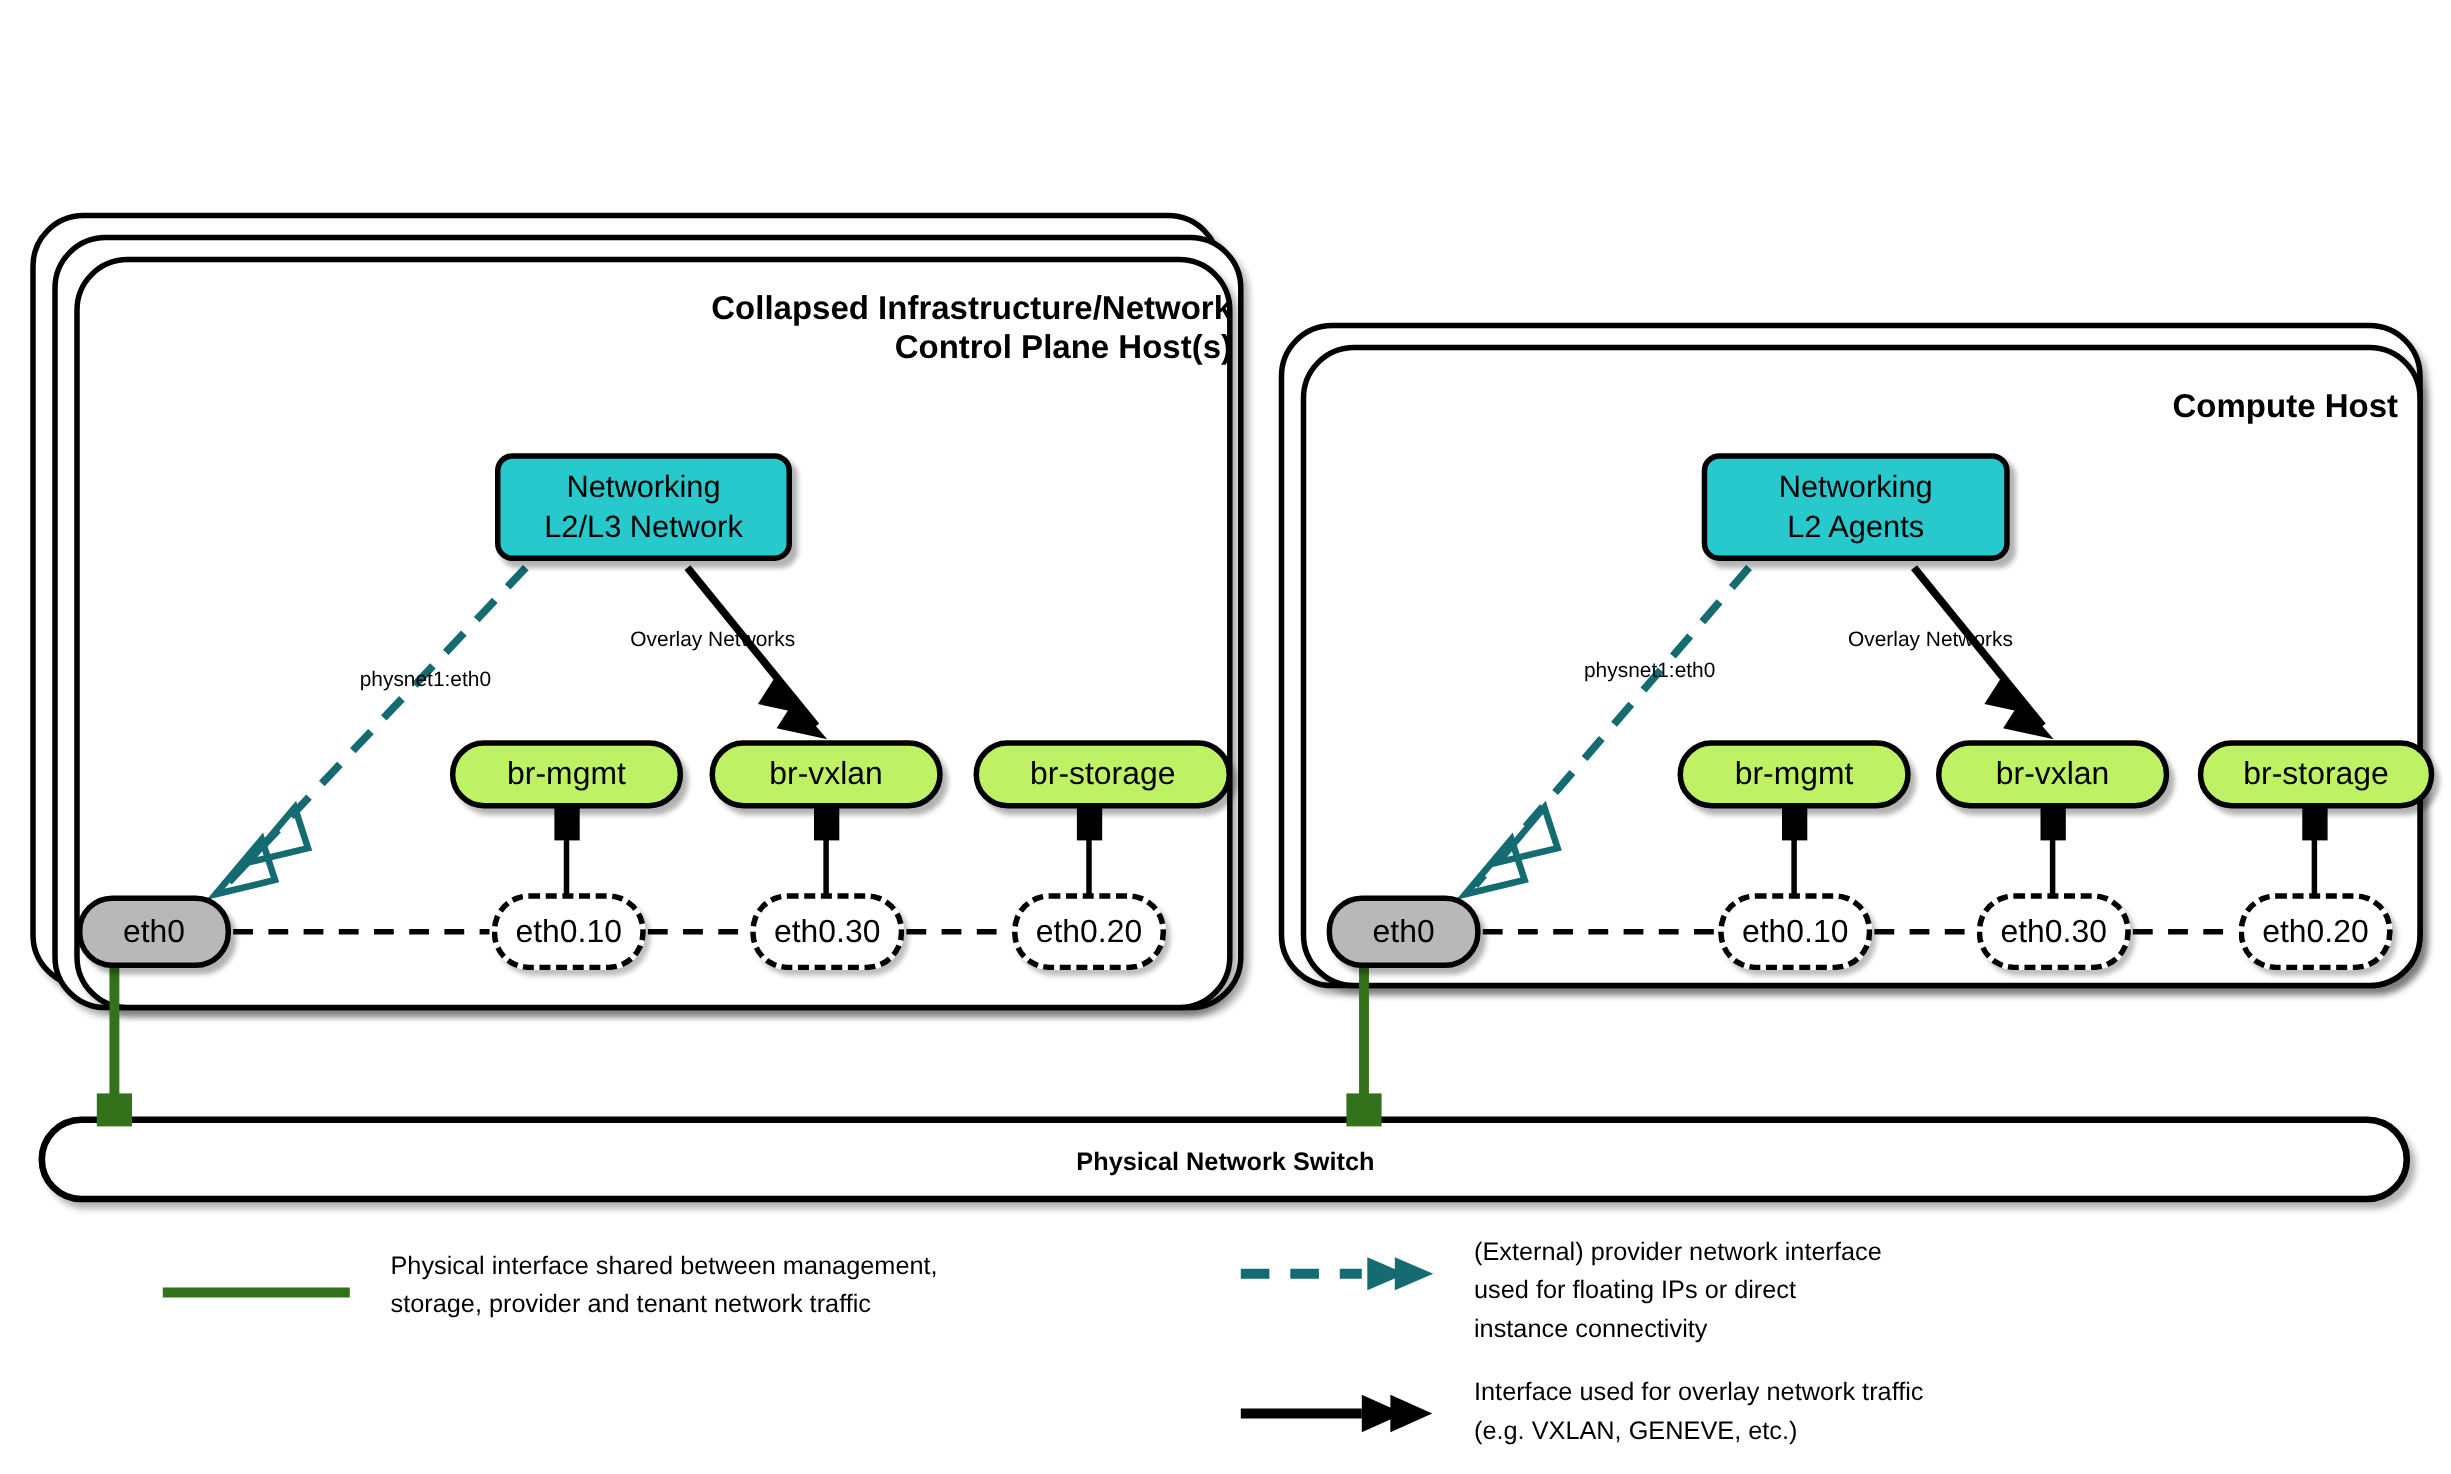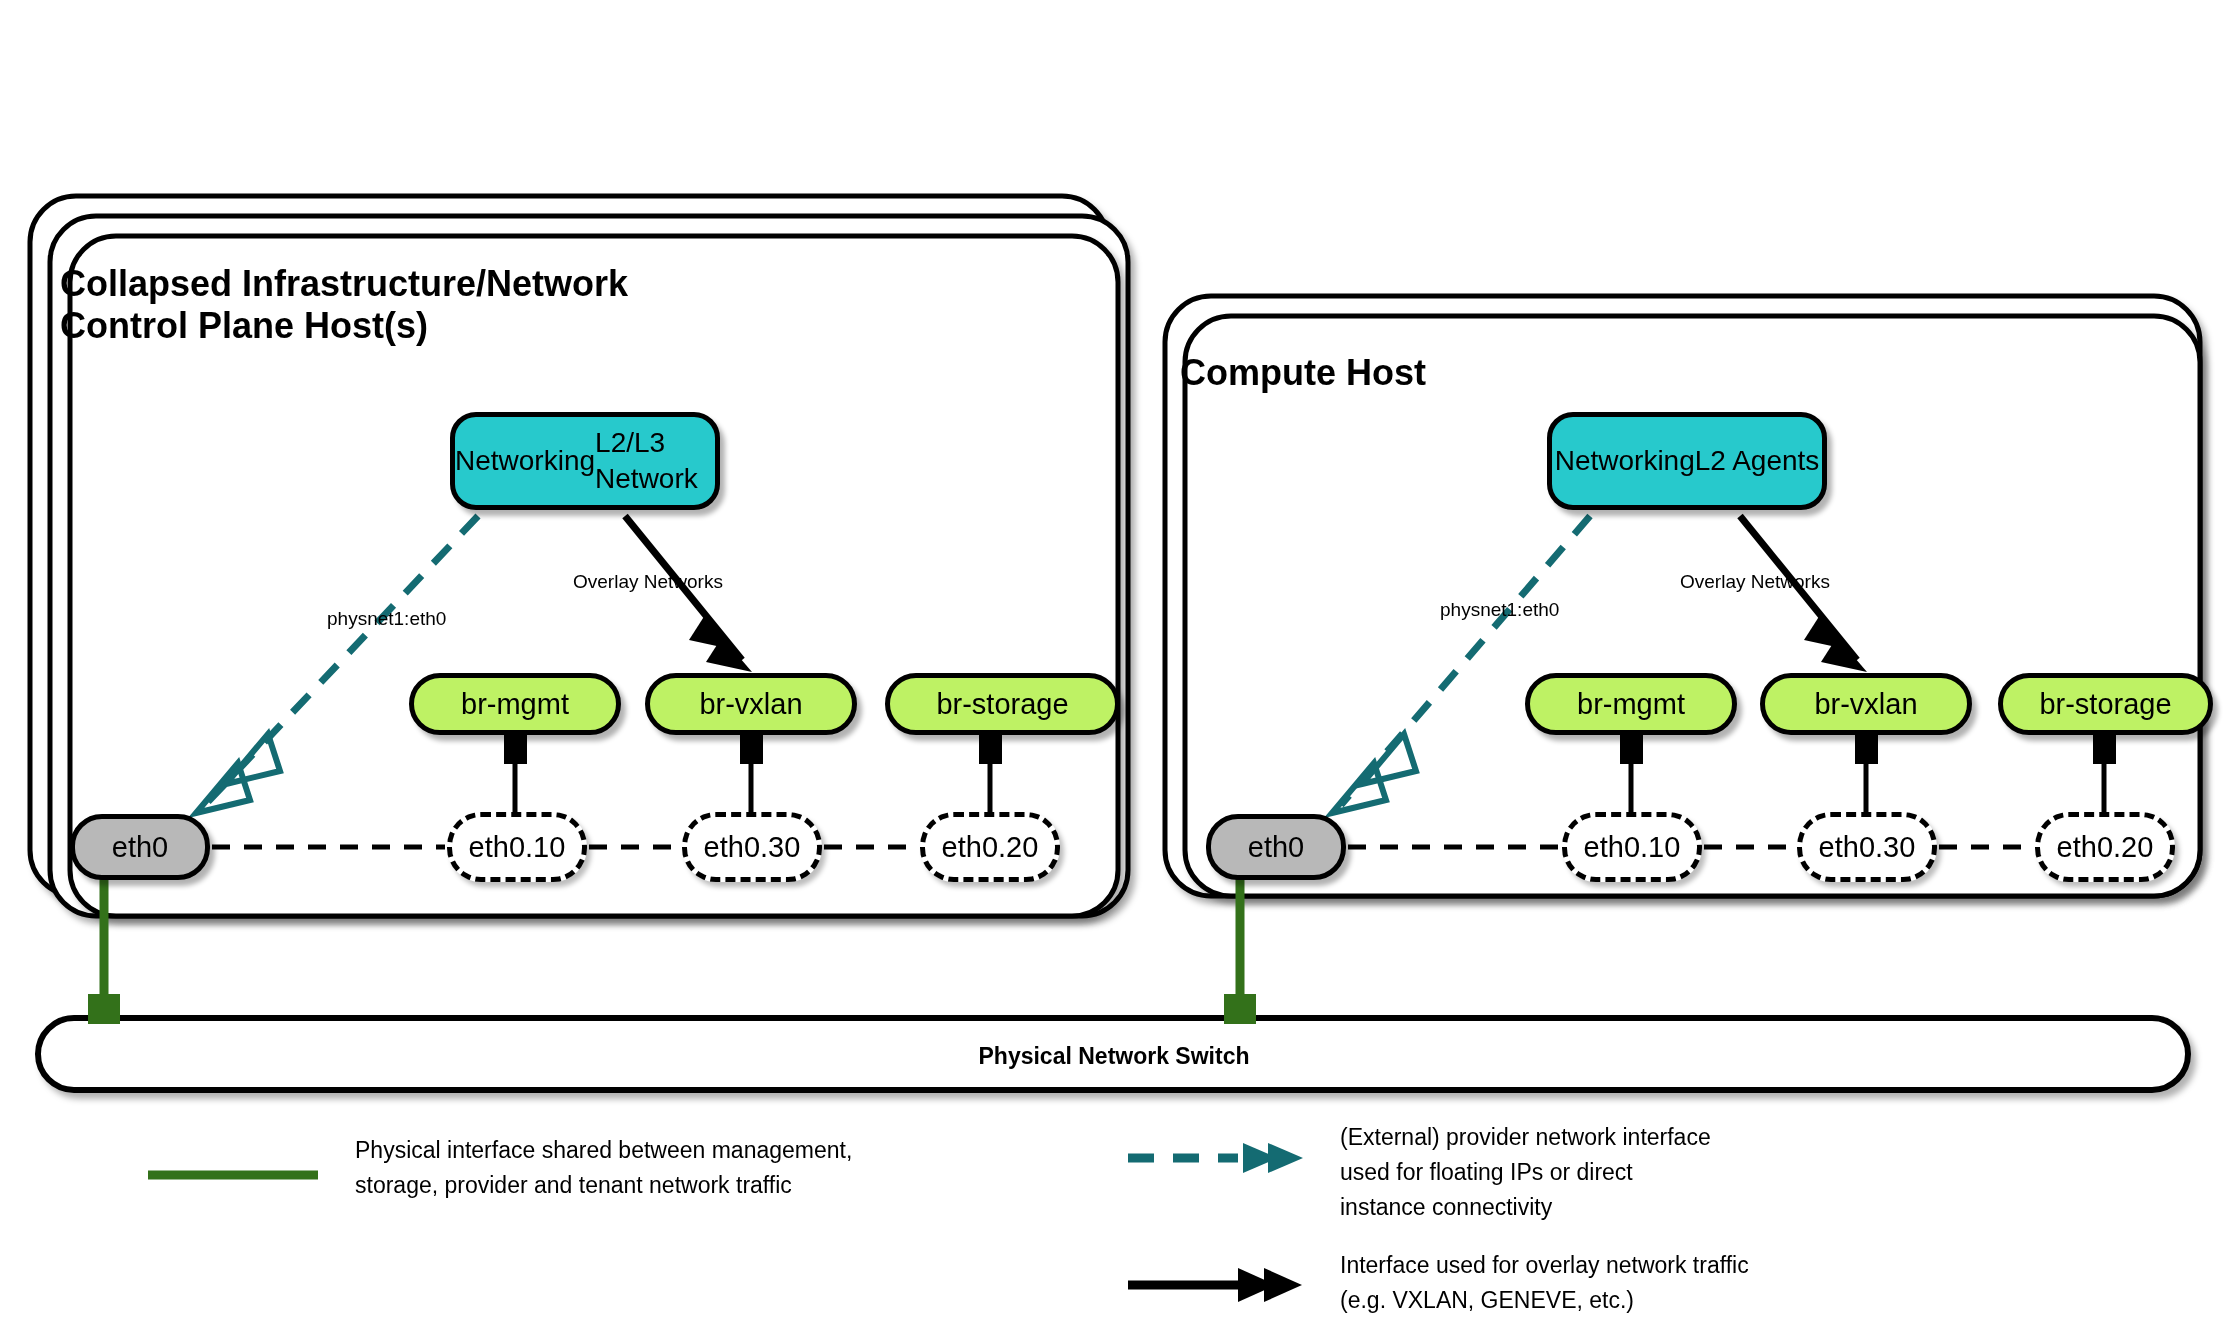--- a/index.html
+++ b/index.html
@@ -36,37 +36,37 @@
     left: 0; top: 34px;
     width: 2228px;
     text-align: center;
     font-size: 45px;
     font-weight: bold;
     letter-spacing: -0.2px;
   }
 
   
   .host-title {
-    font-size: 36px;
+    font-size: 30px;
     font-weight: bold;
-    text-align: left;
+    text-align: right;
     line-height: 1.18;
   }
   #host-title-0 { left: 60px;  top: 263px; width: 1060px; }
   #host-title-1 { left: 1180px; top: 352px; width: 1000px; }
 
   
   .agent-box {
     position: absolute;
     border: 5px solid #000000;
-    border-radius: 26px;
+    border-radius: 16px;
     background: #27c9cc;
     box-shadow: 5px 6px 5px rgba(0,0,0,0.30);
     display: flex;
-    flex-direction: row;
+    flex-direction: column;
     align-items: center;
     justify-content: center;
     font-size: 28px;
     line-height: 1.30;
     box-sizing: border-box;
   }
   #agent-0 { left: 450px;  top: 412px; width: 270px; height: 98px; }
   #agent-1 { left: 1547px; top: 412px; width: 280px; height: 98px; }
 
   

